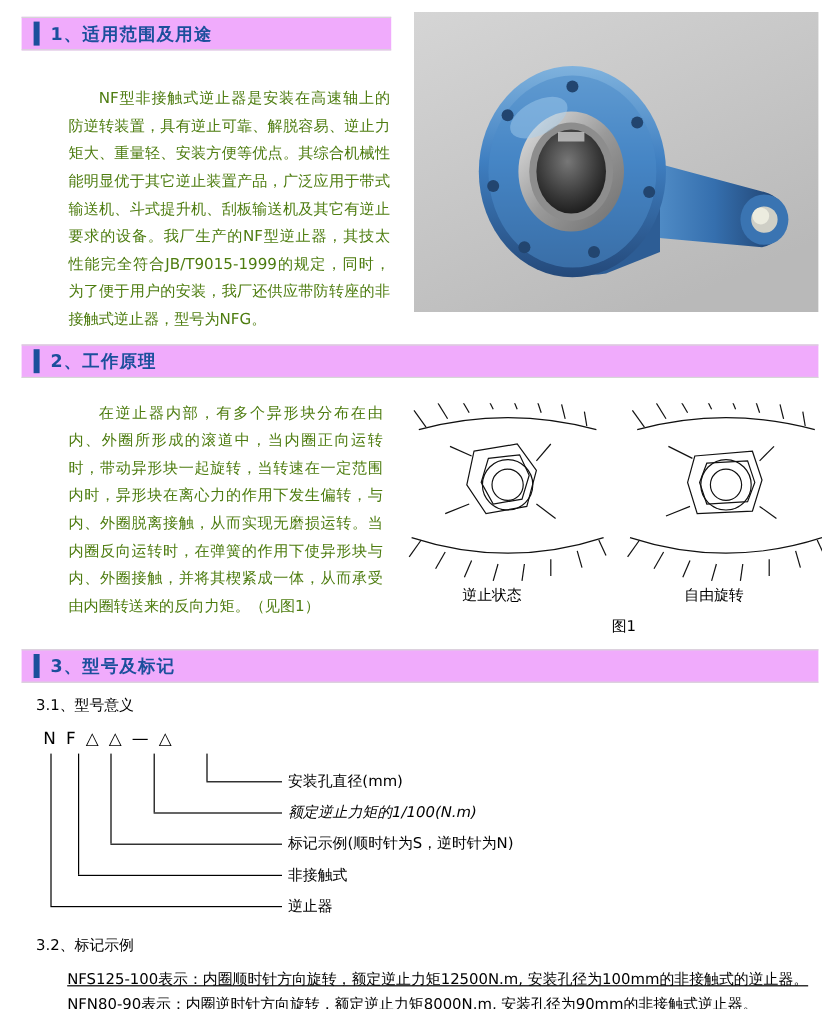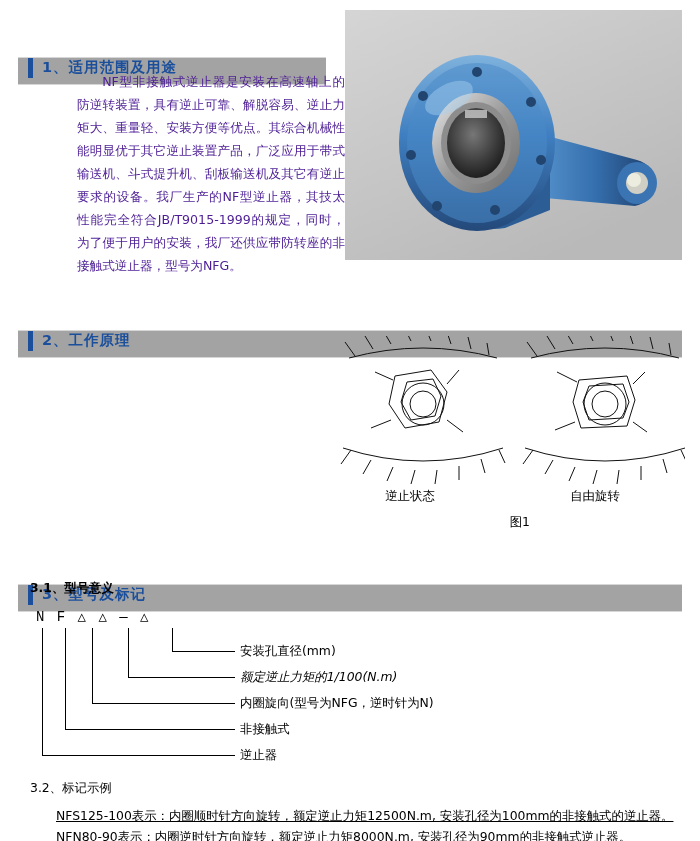--- a/index.html
+++ b/index.html
@@ -11,41 +11,40 @@
     position:relative;
     overflow:hidden;
   }
   .page{position:relative;width:700px;height:841px;}
 
   
   .sec-head{
     position:absolute;
     height:26px;
     display:flex;
-    background:#a3a3a3;
+    align-items:center;
+    background:#f0abfc;
     border-top:1px solid #d6d6d6;
     border-bottom:1px solid #d6d6d6;
-    margin-top:43px;
   }
   .sec-head .bar{
     width:5px;height:20px;background:#1b4f9c;margin:0 9px 0 10px;
   }
   .sec-head .txt{
     font-size:14.5px;font-weight:bold;color:#1b4f9c;letter-spacing:1px;
   }
 
   
   .para{
     position:absolute;
     font-size:12.6px;
     line-height:23px;
     text-align:justify;
     text-justify:inter-ideograph;
-    color:#4c1d95;
-    margin-left:20px;
+    color:#4d7c0f;
   }
   .indent{text-indent:2em;}
 
   
   .photo{
     position:absolute;
     background:#c9c9c9;
     overflow:hidden;
   }
 
@@ -151,20 +150,21 @@
 
       <ellipse cx="104" cy="88" rx="26" ry="14" fill="#a9d0ef" opacity="0.45" transform="rotate(-28 104 88)"></ellipse>
     </svg>
   </div>
 
   <div class="sec-head" style="left:18px;top:287px;width:664px;">
     <div class="bar"></div>
     <div class="txt"><span>2、</span><span>工作原理</span></div>
   </div>
 
+  <div class="para indent" style="left:57px;top:332px;width:262px;">在逆止器内部，有多个异形块分布在由内、外圈所形成的滚道中，当内圈正向运转时，带动异形块一起旋转，当转速在一定范围内时，异形块在离心力的作用下发生偏转，与内、外圈脱离接触，从而实现无磨损运转。当内圈反向运转时，在弹簧的作用下使异形块与内、外圈接触，并将其楔紧成一体，从而承受由内圈转送来的反向力矩。（见图1）</div>
 
   <div style="position:absolute;left:335px;top:336px;width:350px;height:150px;">
     <svg width="350" height="150" viewBox="0 0 350 150">
       <g stroke="#111" stroke-width="1" fill="none">
 
         <path d="M14 22 Q88 2 162 22"></path>
         <path d="M8 112 Q88 138 168 112"></path>
 
         <g>
           <line x1="20" y1="20" x2="10" y2="6"></line>
@@ -235,42 +235,42 @@
 
   <div class="cap" style="left:330px;top:488px;width:160px;">逆止状态</div>
   <div class="cap" style="left:515px;top:488px;width:160px;">自由旋转</div>
   <div class="cap" style="left:440px;top:514px;width:90px;text-align:right;">图1</div>
 
   <div class="sec-head" style="left:18px;top:541px;width:664px;">
     <div class="bar"></div>
     <div class="txt"><span>3、</span><span>型号及标记</span></div>
   </div>
 
-  <div class="sub" style="left:30px;top:580px;font-weight:bold;">3.1、型号意义</div>
-
-  <div class="code-line" style="left:36px;top:608px;font-family:Liberation Mono, monospace;">N  F  △    △ — △</div>
+  <div class="sub" style="left:30px;top:580px;">3.1、型号意义</div>
+
+  <div class="code-line" style="left:36px;top:608px;">N  F  △    △ — △</div>
 
   <div class="vline" style="left:42px;top:628px;height:127px;"></div>
   <div class="hline" style="left:42px;top:755px;width:193px;"></div>
 
   <div class="vline" style="left:65px;top:628px;height:101px;"></div>
   <div class="hline" style="left:65px;top:729px;width:170px;"></div>
 
   <div class="vline" style="left:92px;top:628px;height:75px;"></div>
   <div class="hline" style="left:92px;top:703px;width:143px;"></div>
 
   <div class="vline" style="left:128px;top:628px;height:49px;"></div>
   <div class="hline" style="left:128px;top:677px;width:107px;"></div>
 
   <div class="vline" style="left:172px;top:628px;height:23px;"></div>
   <div class="hline" style="left:172px;top:651px;width:63px;"></div>
 
   <div class="leg" style="left:240px;top:643px;">安装孔直径(mm)</div>
   <div class="leg" style="left:240px;top:669px;font-style:italic;">额定逆止力矩的1/100(N.m)</div>
-  <div class="leg" style="left:240px;top:695px;">内圈旋向(型号为NFG，逆时针为N)</div>
+  <div class="leg" style="left:240px;top:695px;">标记示例(顺时针为S，逆时针为N)</div>
   <div class="leg" style="left:240px;top:721px;">非接触式</div>
   <div class="leg" style="left:240px;top:747px;">逆止器</div>
 
   <div class="sub" style="left:30px;top:780px;">3.2、标记示例</div>
 
   <div class="example" style="left:56px;top:805px;text-decoration:underline;">NFS125-100表示：内圈顺时针方向旋转，额定逆止力矩12500N.m, 安装孔径为100mm的非接触式的逆止器。</div>
   <div class="example" style="left:56px;top:826px;">NFN80-90表示：内圈逆时针方向旋转，额定逆止力矩8000N.m, 安装孔径为90mm的非接触式逆止器。</div>
 
 </div>
 

